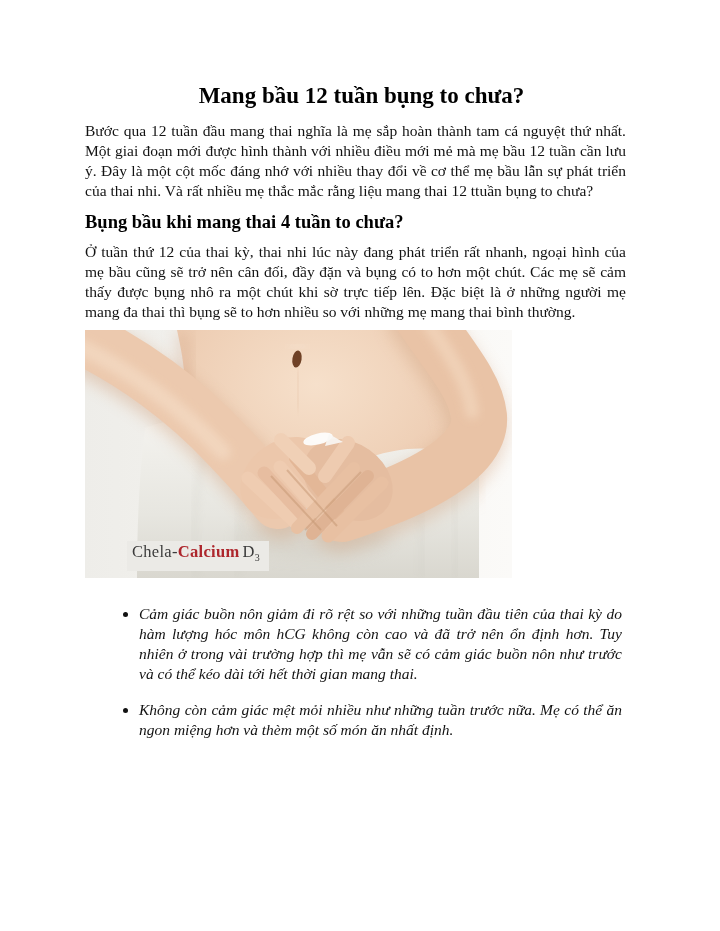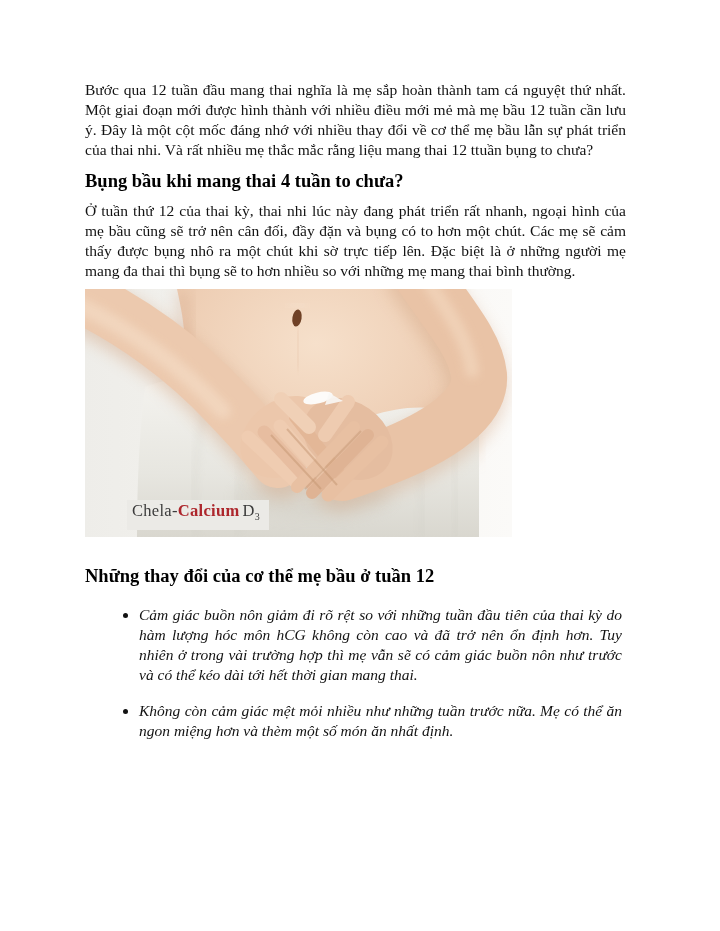--- a/index.html
+++ b/index.html
@@ -74,20 +74,21 @@
     margin: 16px;
     padding: 0;
     font-style: italic;
   }
 </style>
 </head>
 <body>
 
 <div class="doc-page">
 
+  <h1 class="doc-title">Mang bầu 12 tuần bụng to chưa?</h1>
 
   <p class="body-para">Bước qua 12 tuần đầu mang thai nghĩa là mẹ sắp hoàn thành tam cá nguyệt thứ nhất. Một giai đoạn mới được hình thành với nhiều điều mới mẻ mà mẹ bầu 12 tuần cần lưu ý. Đây là một cột mốc đáng nhớ với nhiều thay đổi về cơ thể mẹ bầu lẫn sự phát triển của thai nhi. Và rất nhiều mẹ thắc mắc rằng liệu mang thai 12 ttuần bụng to chưa?</p>
 
 
   <h2 class="doc-heading">Bụng bầu khi mang thai 4 tuần to chưa?</h2>
 
   <p class="body-para">Ở tuần thứ 12 của thai kỳ, thai nhi lúc này đang phát triển rất nhanh, ngoại hình của mẹ bầu cũng sẽ trở nên cân đối, đầy đặn và bụng có to hơn một chút. Các mẹ sẽ cảm thấy được bụng nhô ra một chút khi sờ trực tiếp lên. Đặc biệt là ở những người mẹ mang đa thai thì bụng sẽ to hơn nhiều so với những mẹ mang thai bình thường.</p>
 
   <figure class="article-figure">
     <svg width="427" height="248" viewBox="0 0 427 248" xmlns="http://www.w3.org/2000/svg">
@@ -159,21 +160,20 @@
       <path d="M 202,140 L 252,196" stroke="#c49672" stroke-width="2" opacity="0.5"></path>
       <path d="M 276,142 L 220,200" stroke="#c49672" stroke-width="2" opacity="0.45"></path>
 
       <ellipse cx="233" cy="109" rx="15" ry="5.5" fill="#fdfdfc" transform="rotate(-14 233 109)" opacity="0.95"></ellipse>
       <path d="M 244,104 L 258,112 L 240,116 Z" fill="#f8f7f5" opacity="0.9"></path>
     </svg>
 
     <div class="watermark"><span>Chela-</span><span class="brand-bold" style="color:#ad262c">Calcium</span><span style="padding-left:3px">D</span><sub>3</sub></div>
   </figure>
 
-  <h2 class="doc-heading">Những thay đổi của cơ thể mẹ bầu ở tuần 12</h2>
 
 
   <ul class="doc-list">
     <li>Cảm giác buồn nôn giảm đi rõ rệt so với những tuần đầu tiên của thai kỳ do hàm lượng hóc môn hCG không còn cao và đã trở nên ổn định hơn. Tuy nhiên ở trong vài trường hợp thì mẹ vẫn sẽ có cảm giác buồn nôn như trước và có thể kéo dài tới hết thời gian mang thai.</li>
     <li>Không còn cảm giác mệt mỏi nhiều như những tuần trước nữa. Mẹ có thể ăn ngon miệng hơn và thèm một số món ăn nhất định.</li>
   </ul>
 
 </div>
 
 </body></html>

